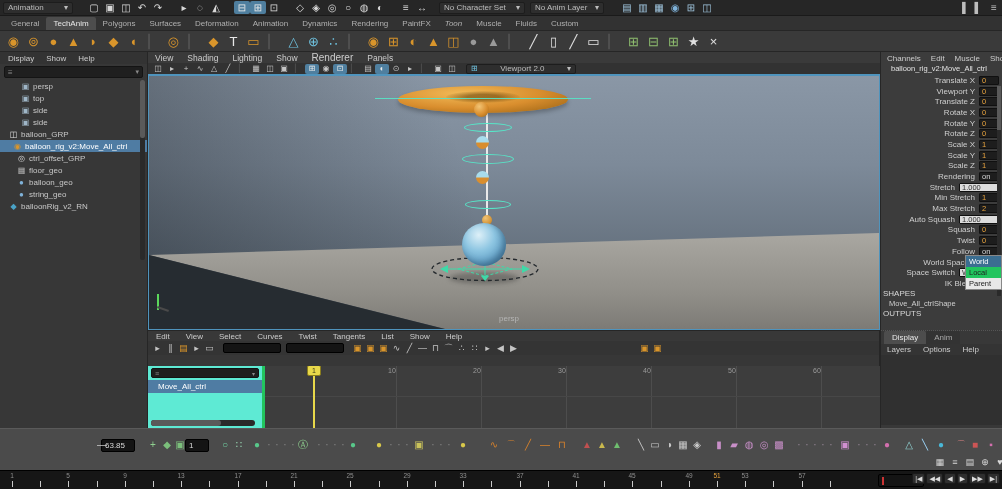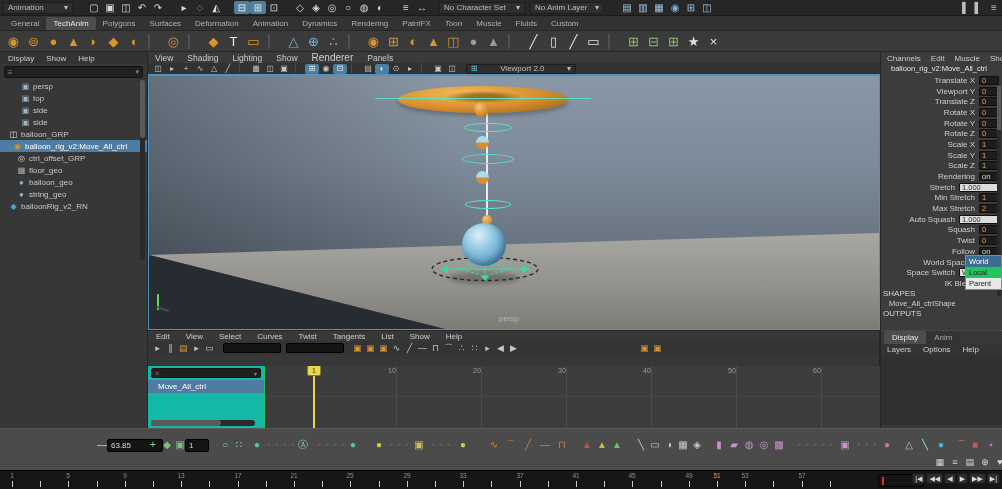--- a/index.html
+++ b/index.html
@@ -70,21 +70,21 @@
   #enum-popup .opt{height:11px;font-size:7.5px;color:#222;padding-left:3px;display:flex;align-items:center}
   #layer-editor{position:absolute;left:0;top:278px;width:121px;height:98px;background:#383838;border-top:1px dotted #555}
   .le-tab{font-size:8px;padding:2px 8px;border-radius:2px 2px 0 0}
   
   #graph{left:148px;top:330px;width:732px;height:98px;background:#373737;border-top:1px solid #262626;border-right:1px solid #262626}
   #ge-titlebar{height:11px;background:#2f2f2f;display:flex;align-items:flex-end}
   #ge-title{background:#3d3d3d;font-size:8px;color:#d0d0d0;padding:1px 10px 1px 6px;border-radius:2px 2px 0 0}
   #ge-menus{height:10px;display:flex;align-items:center;background:#383838}
   #ge-toolbar{height:14px;display:flex;align-items:center;background:#343434;gap:1px;padding-left:3px}
   #ge-body{position:absolute;left:0;top:35px;width:732px;height:63px}
-  #ge-outliner{position:absolute;left:0;top:0;width:117px;height:63px;background:#14b8a6;border-right:1px solid #22c55e}
+  #ge-outliner{position:absolute;left:0;top:0;width:117px;height:63px;background:#5eead4;border-right:3px solid #22c55e}
   #ge-search{margin:2px 3px;height:10px;display:flex;align-items:center;justify-content:space-between;
       background:#1f1f1f;border:1px solid #141414;border-radius:2px;padding:0 3px}
   #ge-item{height:13px;background:#4f7ca3;display:flex;align-items:center;font-size:8px;color:#fff;
       padding-left:10px;white-space:nowrap;overflow:hidden}
   #ge-hscroll{position:absolute;left:3px;bottom:3px;width:104px;height:6px;background:#2a2a2a;border-radius:3px}
   #ge-hscroll .pill{width:70px;height:6px;background:#5a5a5a;border-radius:3px}
   #ge-graph{position:absolute;left:117px;top:0;width:615px;height:63px;background:#3d3d3d;overflow:hidden}
   .ge-gridline{position:absolute;top:0;width:1px;height:63px;background:#4d4d4d}
   .ge-flabel{position:absolute;top:1px;font-size:7px;color:#9a9a9a}
   #ge-hline{position:absolute;left:0;top:30px;width:615px;height:1px;background:#474747}
@@ -618,21 +618,21 @@
             <span class="ge-flabel" style="left: 548px;">60</span>
           </div>
         <div id="ge-hline"></div>
         <div id="playhead"></div>
         <div id="playhead-flag">1</div>
       </div>
     </div>
   </div>
 
   <div id="toolbar2" class="abs">
-    <div class="fieldbox abs" style="left:107px;top:10px;width:56px;height:13px">
+    <div class="fieldbox abs" style="left:101px;top:10px;width:34px;height:13px">
       <span>63.85</span>
     </div>
     <div class="fieldbox abs" style="left:185px;top:10px;width:24px;height:13px">
       <span>1</span>
     </div>
     <div>
 
     <span class="tb2-ic" style="left: 95px; color: rgb(201, 201, 201);">—</span>
         <span class="tb2-ic" style="left: 146px; color: rgb(143, 209, 143);">+</span>
         <span class="tb2-ic" style="left: 160px; color: rgb(123, 191, 123);">◆</span>

